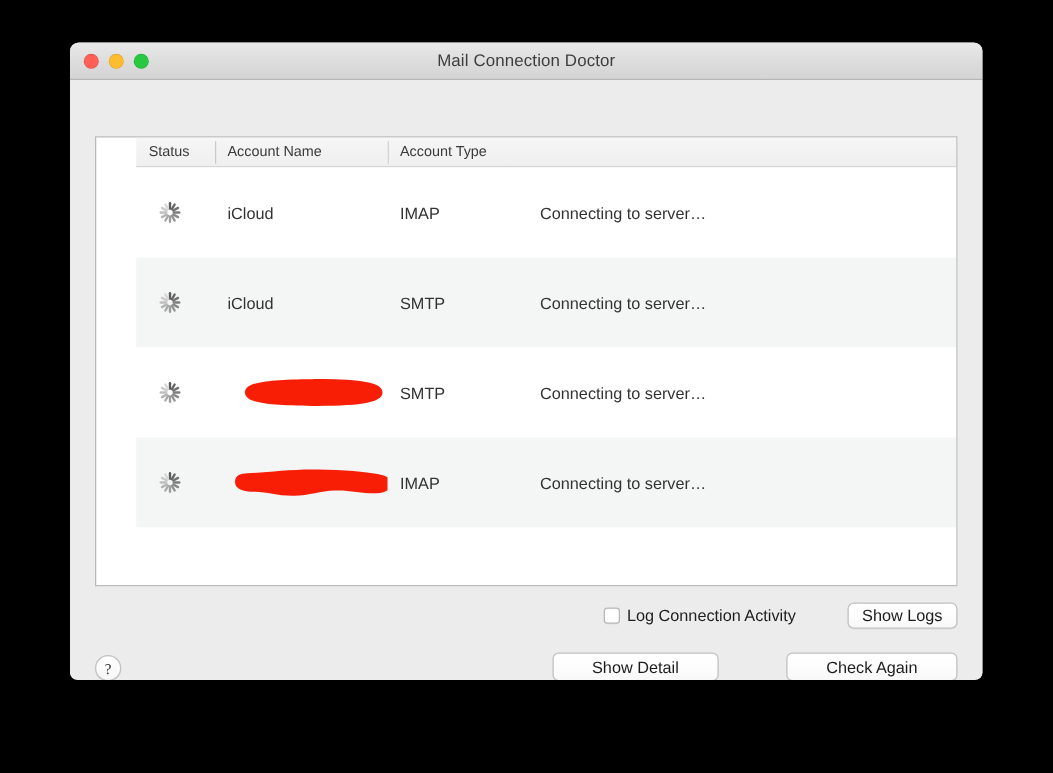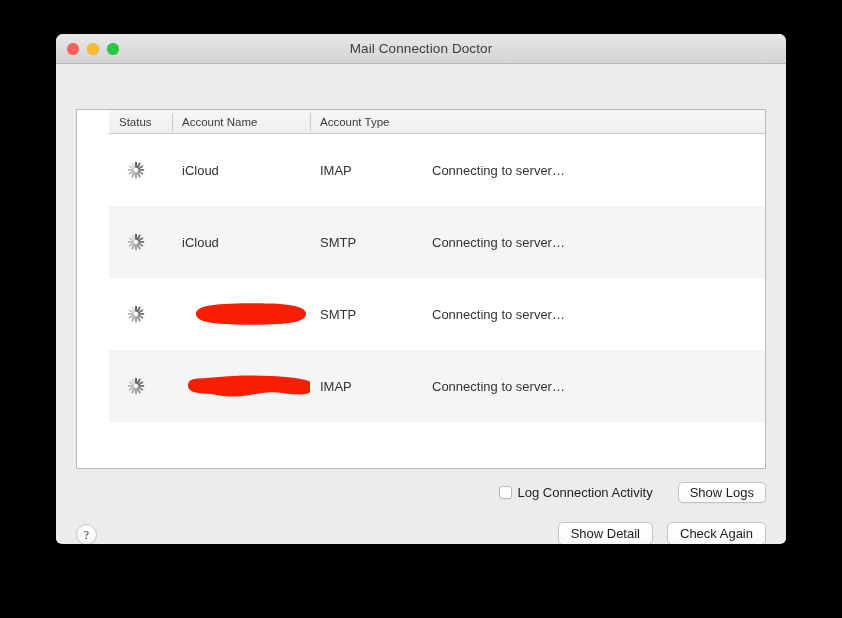--- a/index.html
+++ b/index.html
@@ -138,21 +138,21 @@
   
   .redact { display: block; }
 
   
   .log-row {
     position: absolute;
     right: 20px;
     top: 418px;
     display: flex;
     align-items: center;
-    gap: 25px;
+    gap: 1px;
   }
   .checkbox-wrap {
     display: flex;
     align-items: center;
     gap: 6px;
   }
   .checkbox {
     width: 13px; height: 13px;
     background: #ffffff;
     border: 1px solid #b7b7b7;
@@ -171,22 +171,23 @@
     border: 1px solid #c2c2c2;
     border-radius: 5px;
     font-family: "Liberation Sans", sans-serif;
     font-size: 13px;
     color: #1c1c1c;
     height: 21px;
     padding: 0 11px;
     line-height: 19px;
     white-space: nowrap;
     box-shadow: 0 0.5px 0.5px rgba(0,0,0,0.07);
-  }
-  .btn.tall { height: 23px; line-height: 21px; padding: 0 12px; }
+    margin-left: 40px;
+  }
+  .btn.tall { height: 23px; line-height: 21px; padding: 0 31px; }
 
   .action-row {
     position: absolute;
     right: 20px;
     top: 458px;
     display: flex;
     align-items: center;
     gap: 14px;
   }
 

